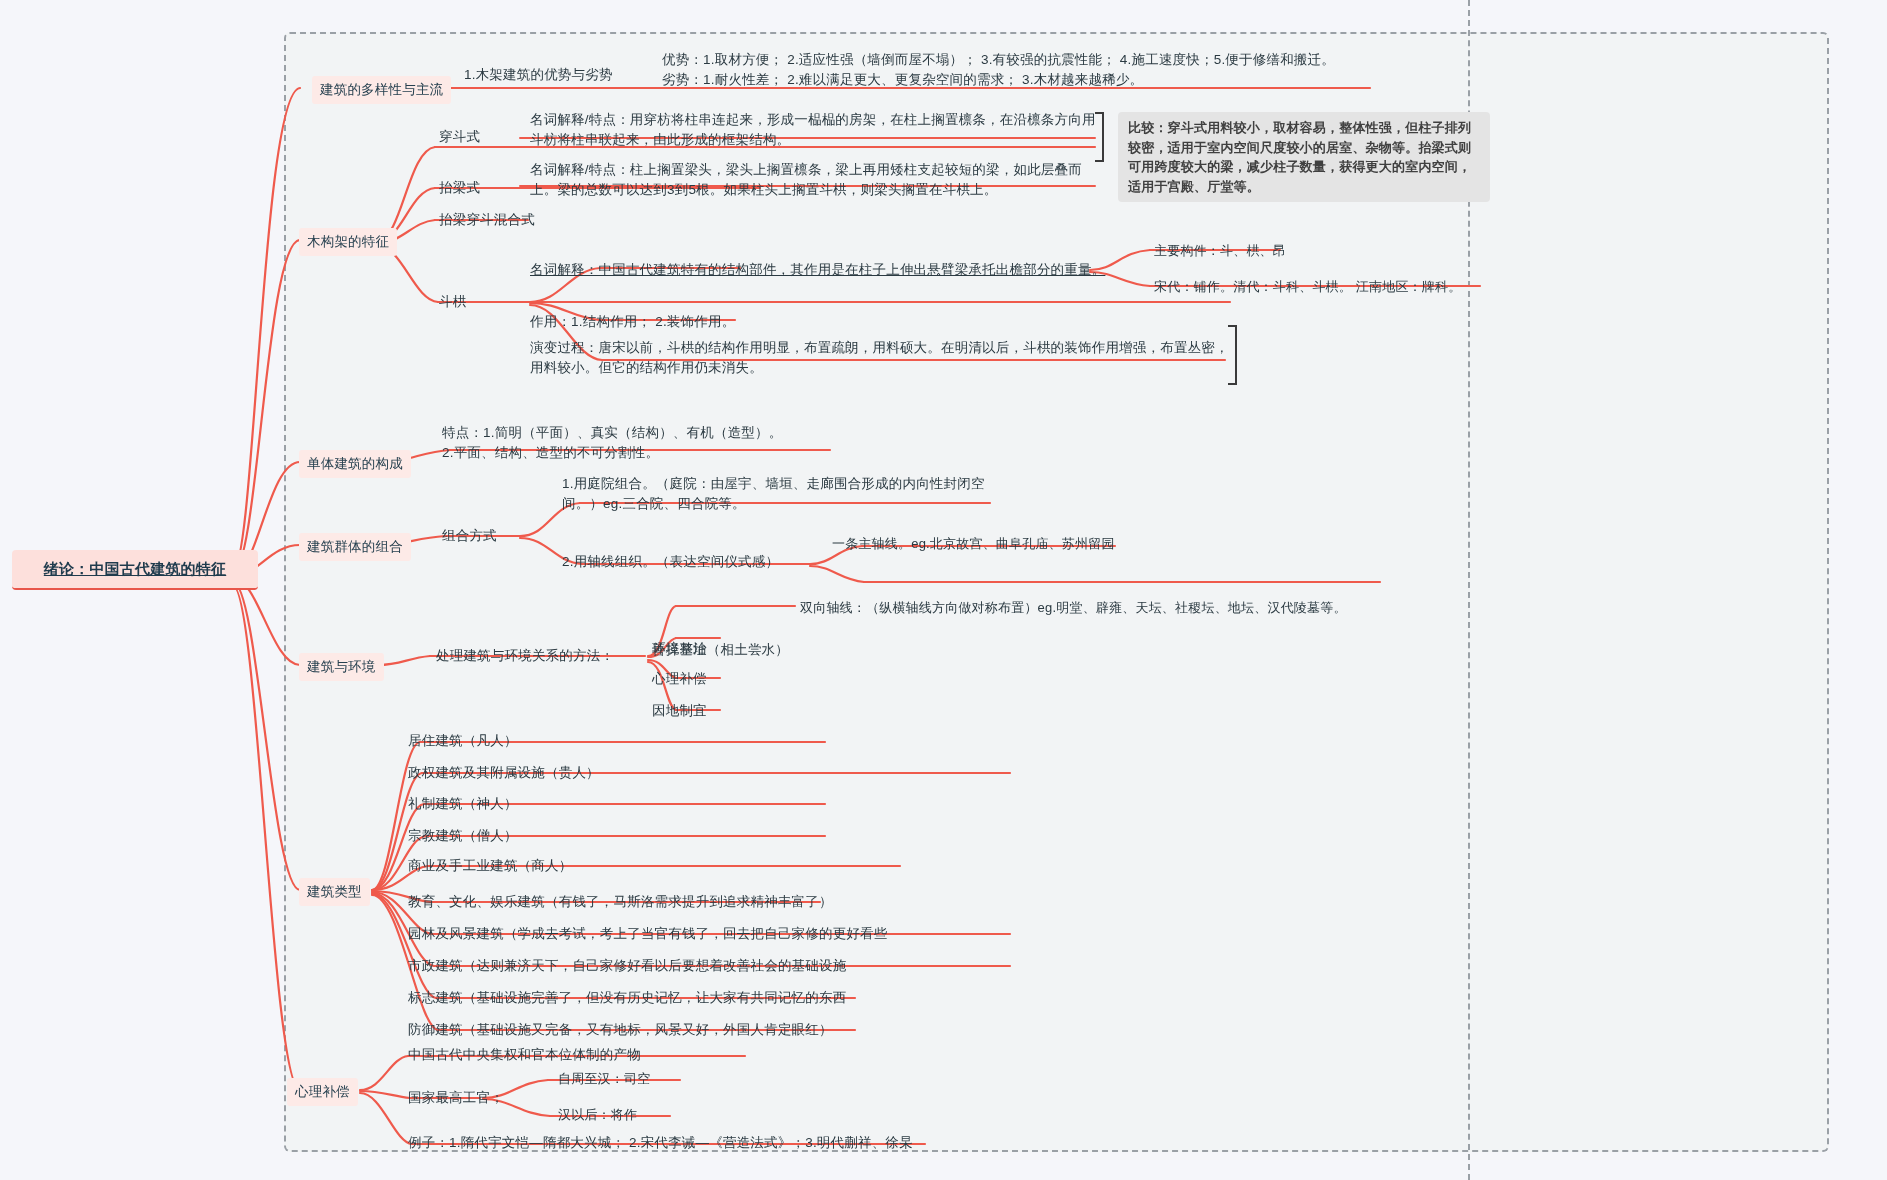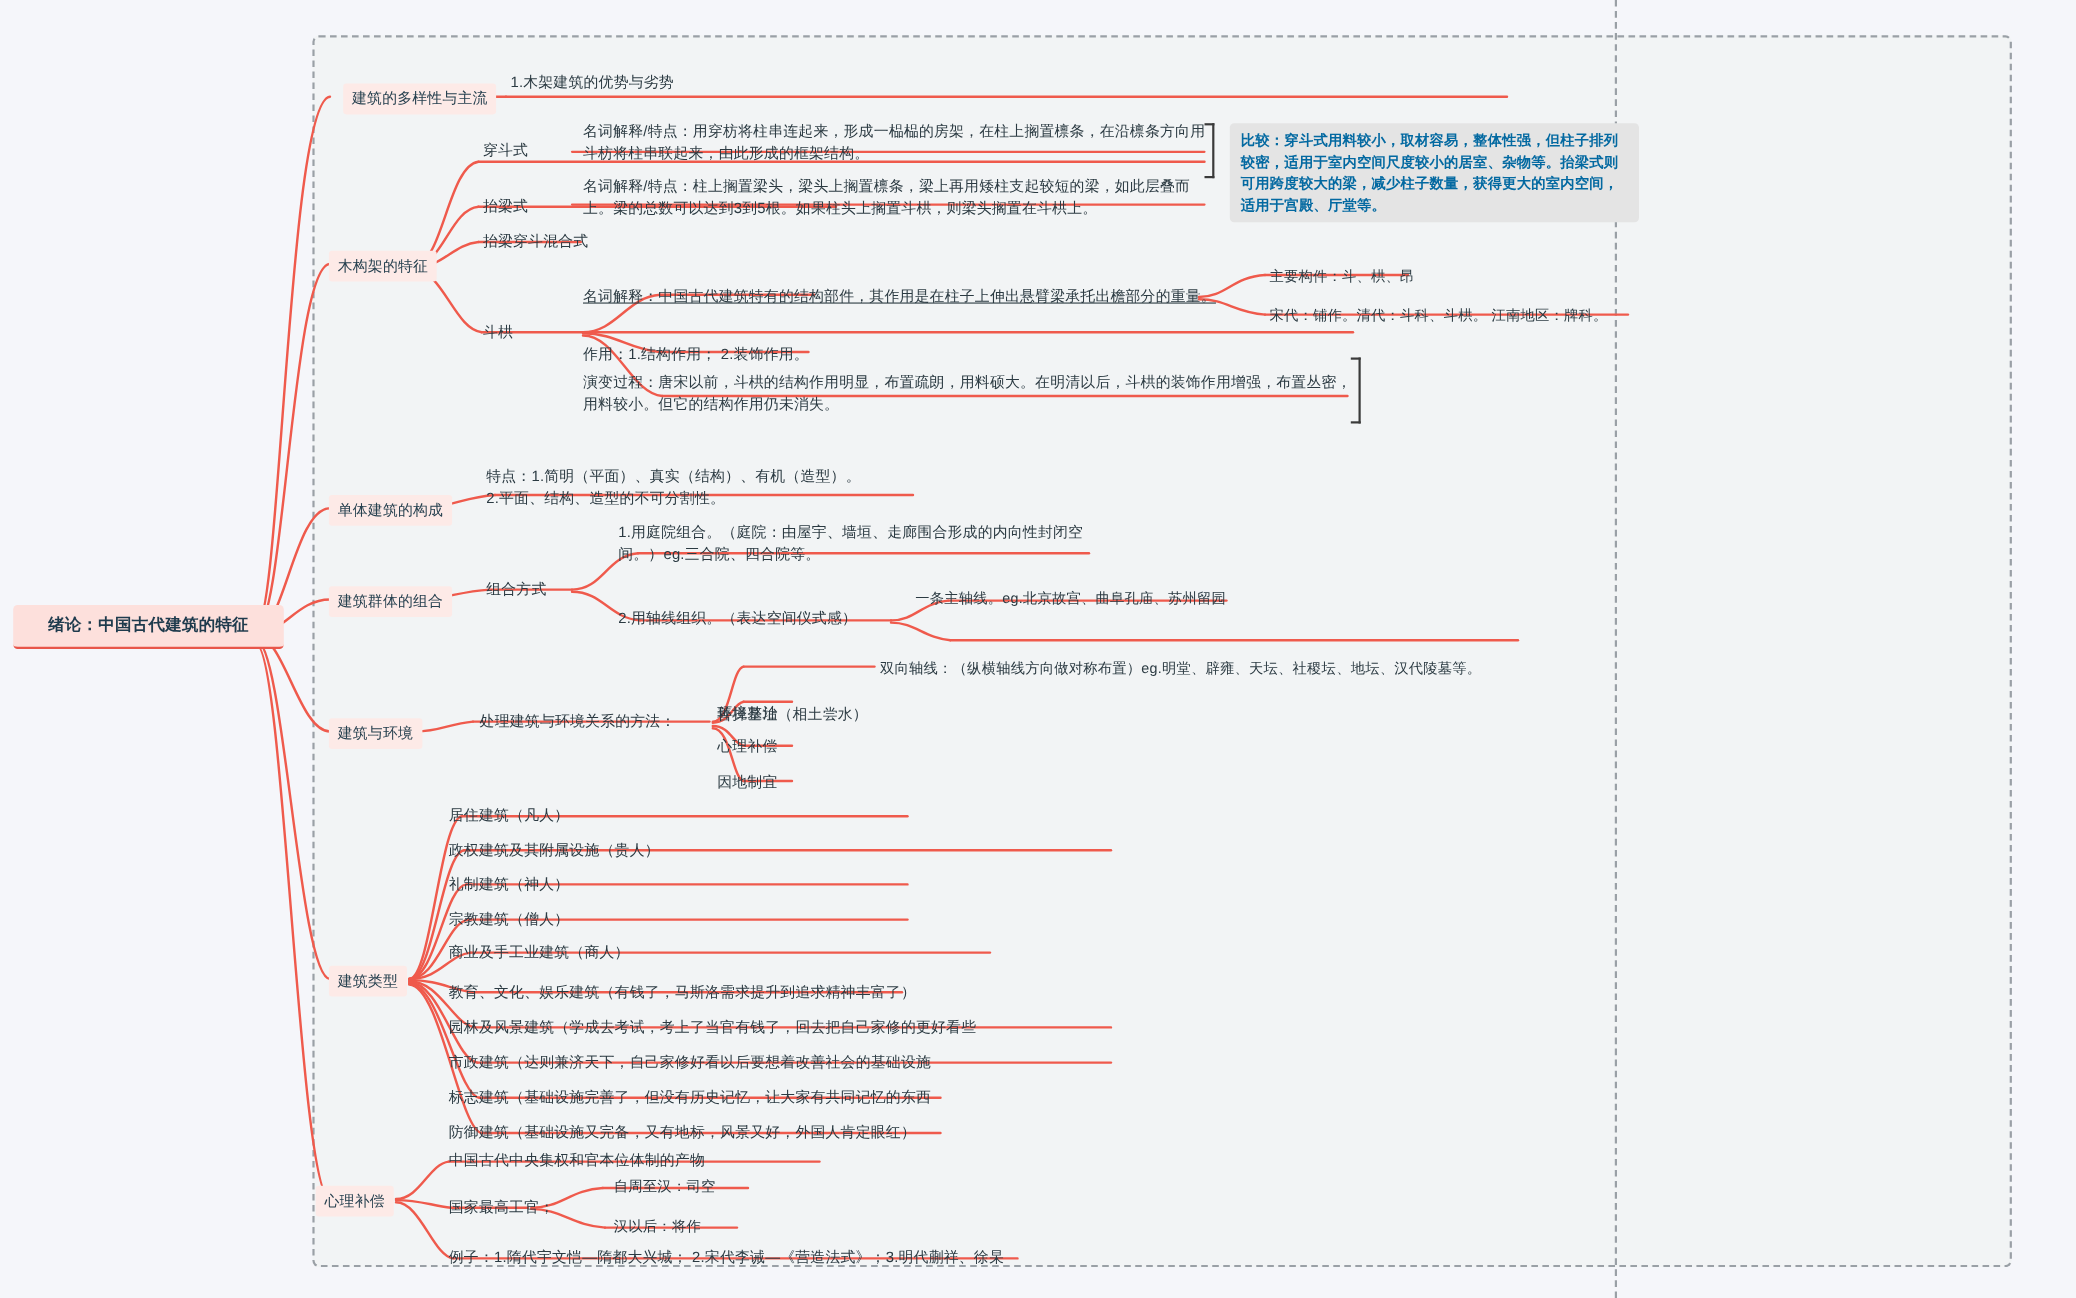--- a/index.html
+++ b/index.html
@@ -38,20 +38,21 @@
   }
   .node.root{
     background:#fde0dc;
     color:#1f3b4d;
     font-weight:bold;
     font-size:15px;
     padding:8px 12px;
     border-radius:4px;
     border-bottom:2px solid #e8564a;
     white-space:nowrap;
+    text-decoration:underline;
   }
   .node.l1{
     background:#fdeae7;
     color:#26404f;
     font-size:13.5px;
     padding:4px 8px;
     border-radius:3px;
     white-space:nowrap;
   }
   .node.l2{
@@ -61,21 +62,21 @@
     white-space:pre-line;
   }
   .node.l3{
     color:#2b3a42;
     font-size:13px;
     padding:2px 2px;
     white-space:pre-line;
   }
   .node.highlight-box{
     background:#e4e4e4;
-    color:#0369a1;
+    color:#404040;
     font-weight:bold;
     padding:6px 10px;
     border-radius:4px;
     font-size:13px;
     line-height:1.5;
     white-space:pre-line;
   }
   .node.note-box{
     background:#e2e2e2;
     color:#1d2b36;
@@ -199,20 +200,22 @@
       <path d="M548,1080 L680,1080"></path>
       <path d="M483,1099 C510,1099 520,1114 550,1116"></path>
       <path d="M550,1116 L670,1116"></path>
     </g>
   </svg>
 
   <div class="node root" style="left:12px;top:550px;width:222px;text-align:center;">绪论：中国古代建筑的特征</div>
 
   <div class="node l1" style="left:312px;top:76px;">建筑的多样性与主流</div>
   <div class="node l2" style="left:462px;top:63px;">1.木架建筑的优势与劣势</div>
+  <div class="node l2" style="left:660px;top:48px;width:730px;">优势：1.取材方便；  2.适应性强（墙倒而屋不塌）；  3.有较强的抗震性能；  4.施工速度快；5.便于修缮和搬迁。
+劣势：1.耐火性差；  2.难以满足更大、更复杂空间的需求；  3.木材越来越稀少。</div>
 
   <div class="node l1" style="left:299px;top:228px;">木构架的特征</div>
 
   <div class="node l2" style="left:437px;top:125px;">穿斗式</div>
   <div class="node l2" style="left:528px;top:108px;width:570px;">名词解释/特点：用穿枋将柱串连起来，形成一榀榀的房架，在柱上搁置檩条，在沿檩条方向用斗枋将柱串联起来，由此形成的框架结构。</div>
 
   <div class="node l2" style="left:437px;top:176px;">抬梁式</div>
   <div class="node l2" style="left:528px;top:158px;width:570px;">名词解释/特点：柱上搁置梁头，梁头上搁置檩条，梁上再用矮柱支起较短的梁，如此层叠而上。梁的总数可以达到3到5根。如果柱头上搁置斗栱，则梁头搁置在斗栱上。</div>
 
   <div class="node l2" style="left:437px;top:208px;">抬梁穿斗混合式</div>

